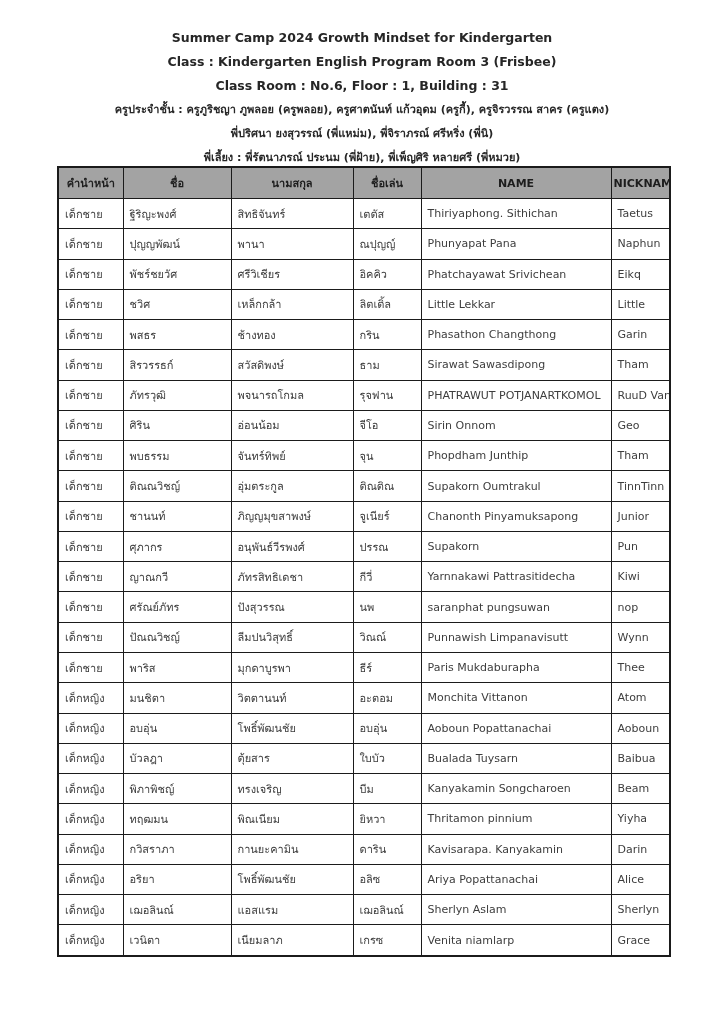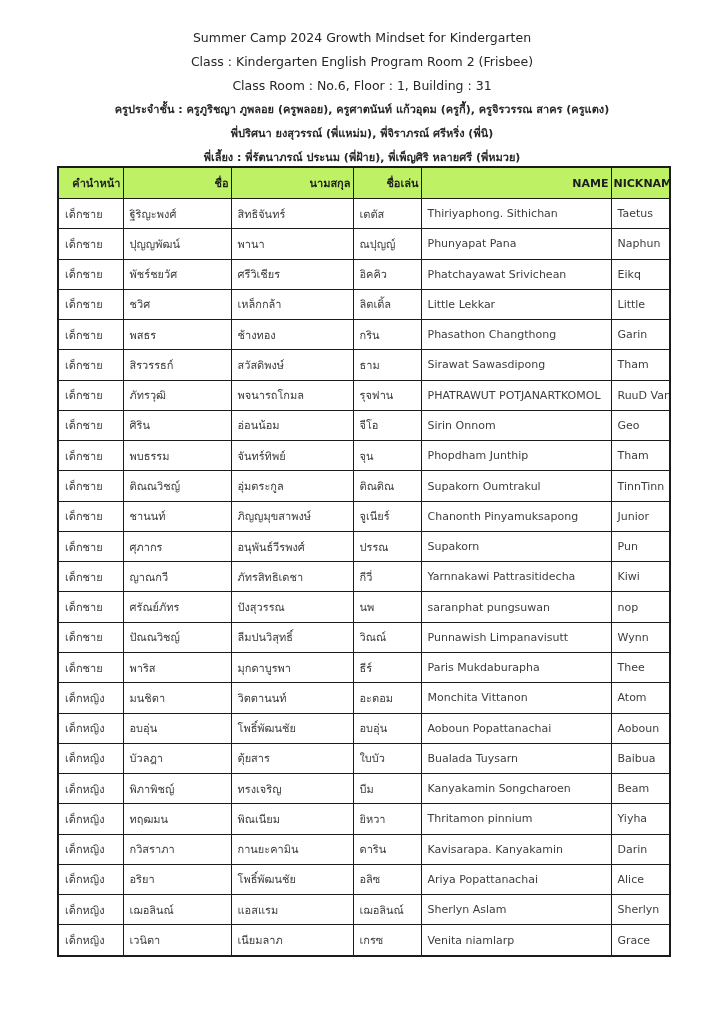--- a/index.html
+++ b/index.html
@@ -1,44 +1,44 @@
 <!DOCTYPE html>
 <html><head>
 <meta charset="utf-8">
 <style>
   html,body{margin:0;padding:0;background:#ffffff;}
   body{width:724px;height:1024px;font-family:"DejaVu Sans",sans-serif;color:#2f2f2f;}
   .page{position:relative;width:724px;height:1024px;background:#fff;overflow:hidden;}
   .titles{position:absolute;top:26px;left:0;width:724px;text-align:center;}
   .title-line{line-height:24px;font-size:12.5px;color:#262626;white-space:nowrap;}
-  .title-line.en{font-weight:normal;}
+  .title-line.en{font-weight:bold;}
   .title-line.th{font-weight:700;font-size:11px;}
   table.roster{
     position:absolute;left:57px;top:166px;width:612px;height:791px;
     border-collapse:collapse;table-layout:fixed;
   }
   table.roster,table.roster th,table.roster td{border:1.5px solid #1b1b1b;}
   table.roster{border-width:2px;}
   th{
-    background:#bef264;height:30px;font-size:11px;font-weight:bold;color:#1d1d1d;
-    text-align:right;vertical-align:middle;white-space:nowrap;padding:0 2px;overflow:hidden;
+    background:#a3a3a3;height:30px;font-size:11px;font-weight:bold;color:#1d1d1d;
+    text-align:center;vertical-align:middle;white-space:nowrap;padding:0 2px;overflow:hidden;
   }
   td{
     font-size:11px;color:#3d3d3d;vertical-align:middle;text-align:left;
     padding:0 3px 0 6px;white-space:nowrap;overflow:hidden;background:#ffffff;
   }
 </style>
 </head>
 <body>
 
 <div class="page">
 
   <div class="titles">
     <div class="title-line en">Summer Camp 2024 Growth Mindset for Kindergarten</div>
-    <div class="title-line en">Class : Kindergarten English Program Room 2 (Frisbee)</div>
+    <div class="title-line en">Class : Kindergarten English Program Room 3 (Frisbee)</div>
     <div class="title-line en">Class Room : No.6, Floor : 1, Building : 31</div>
     <div class="title-line th">ครูประจำชั้น : ครูภูริชญา ภูพลอย (ครูพลอย), ครูศาตนันท์ แก้วอุดม (ครูกี้), ครูจิรวรรณ  สาคร (ครูแตง)</div>
     <div class="title-line th">พี่ปริศนา  ยงสุวรรณ์ (พี่แหม่ม), พี่จิราภรณ์  ศรีหริ่ง (พี่นิ)</div>
     <div class="title-line th">พี่เลี้ยง : พี่รัตนาภรณ์  ประนม (พี่ฝ้าย), พี่เพ็ญศิริ  หลายศรี (พี่หมวย)</div>
   </div>
 
   <table class="roster">
     <colgroup>
       <col style="width:65px">
       <col style="width:108px">

